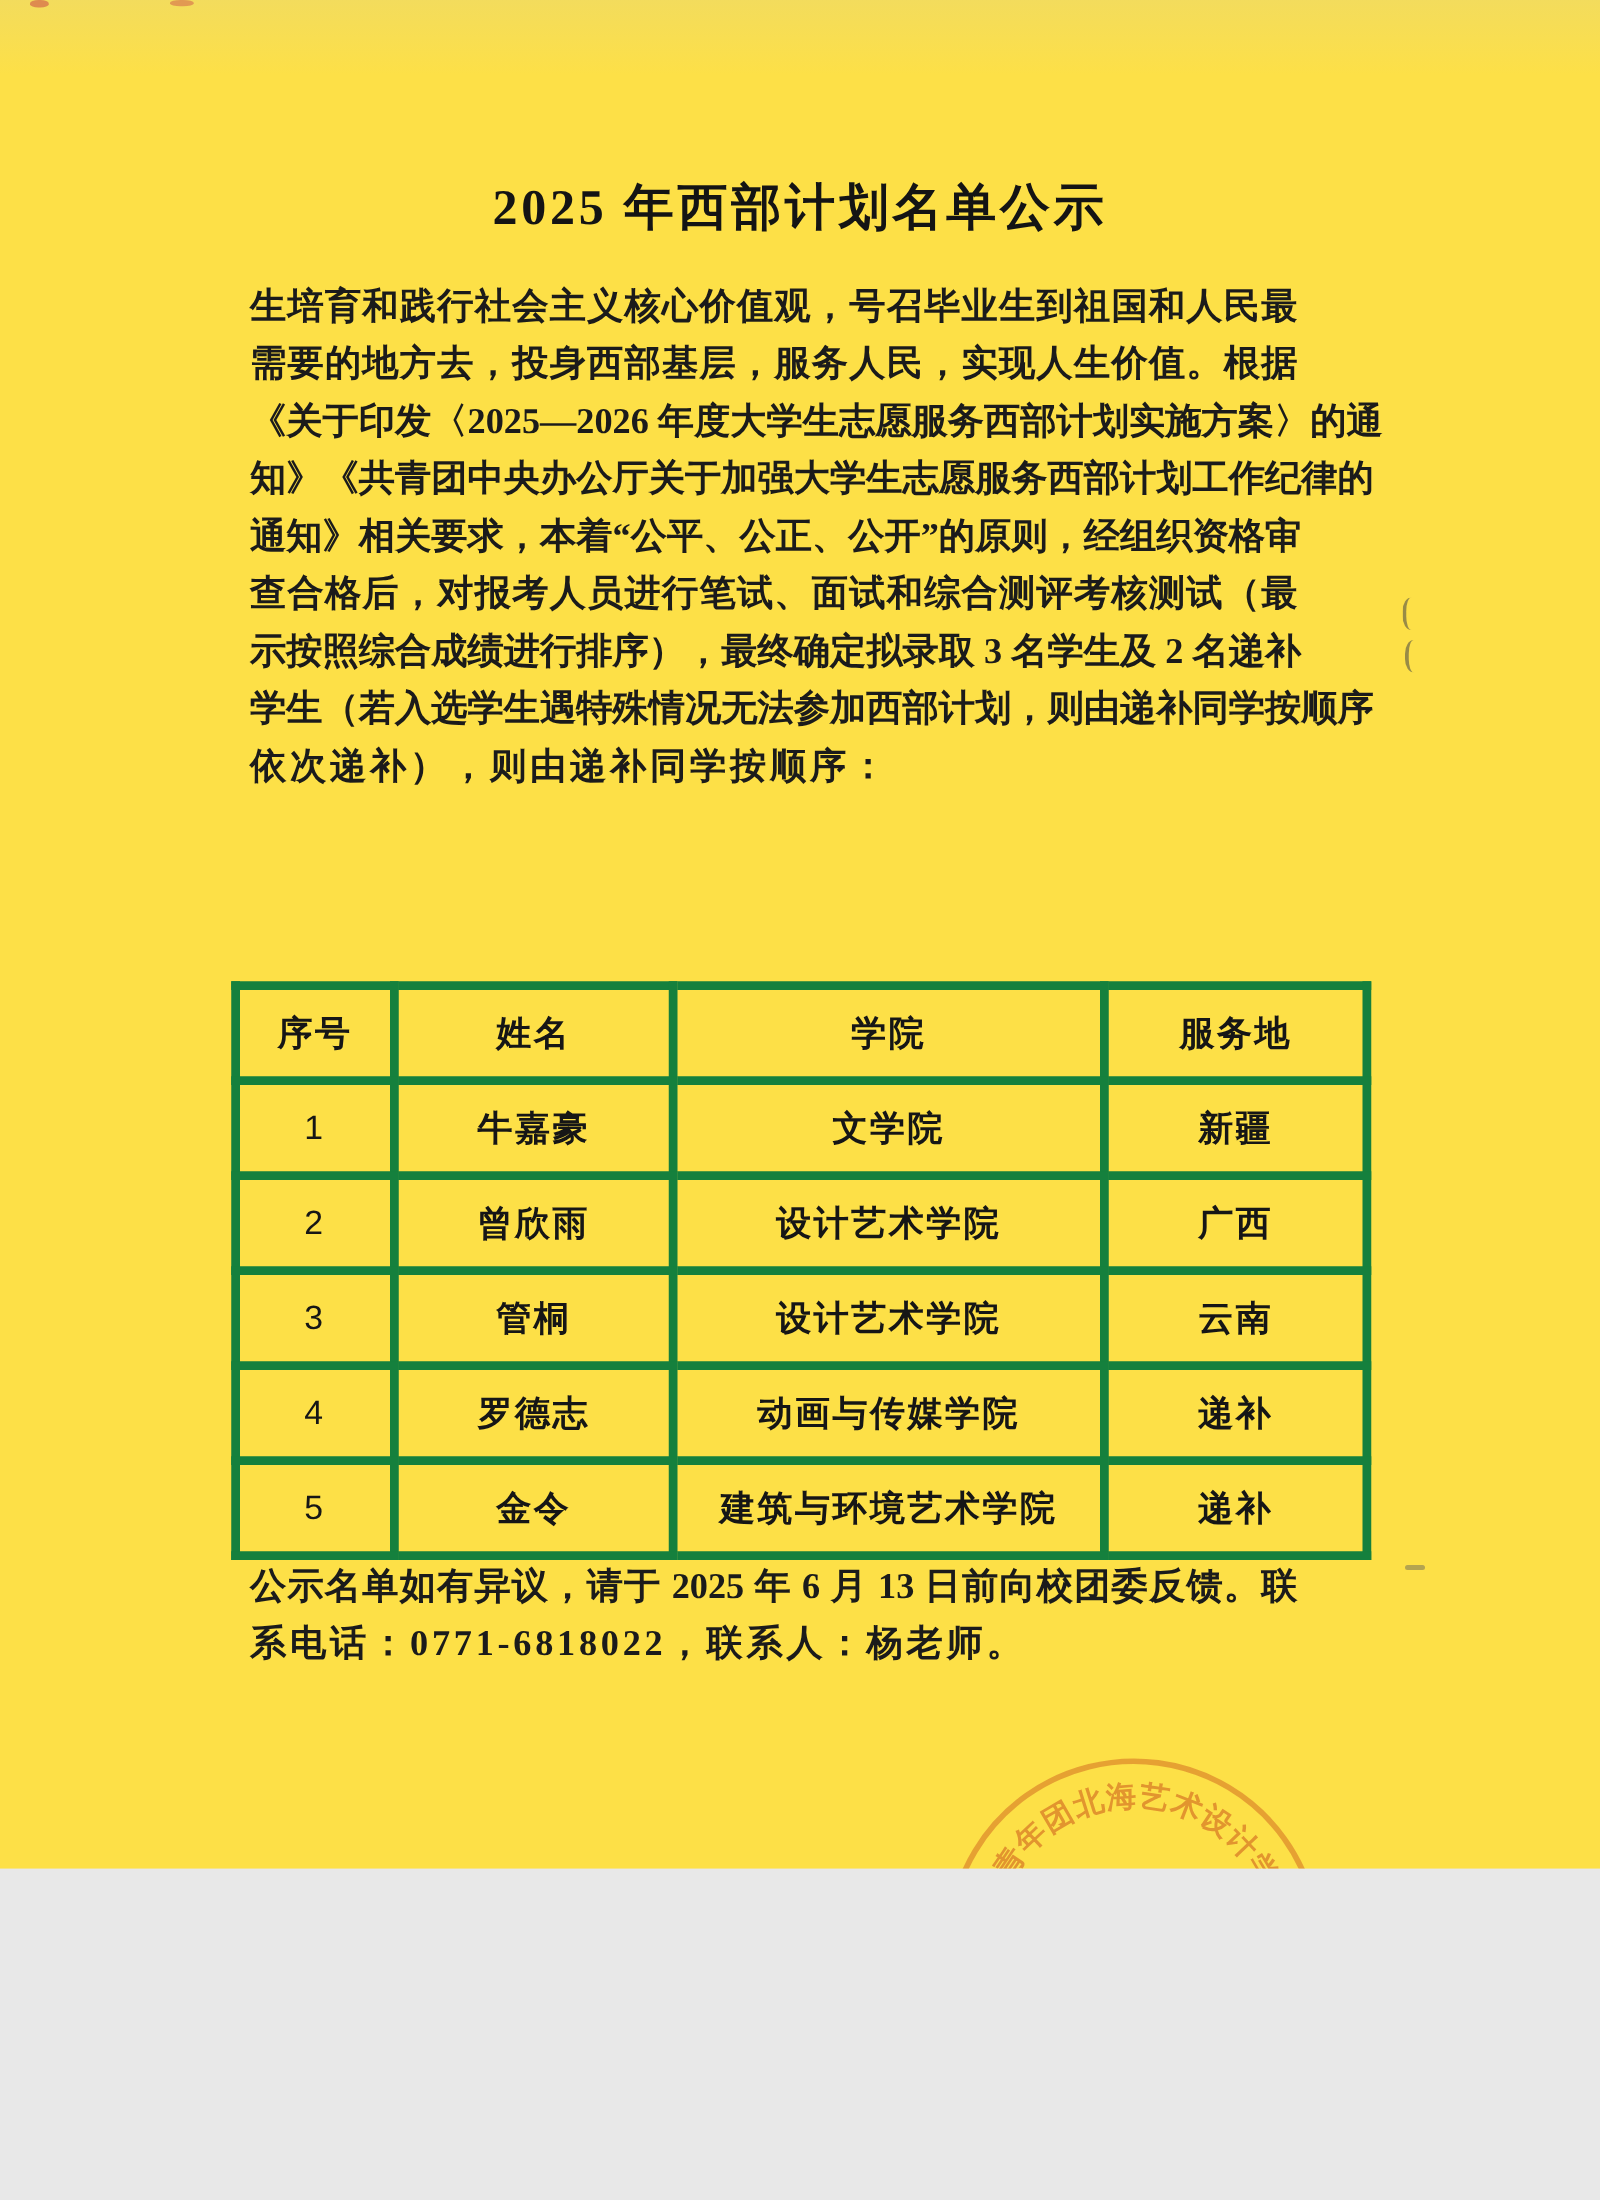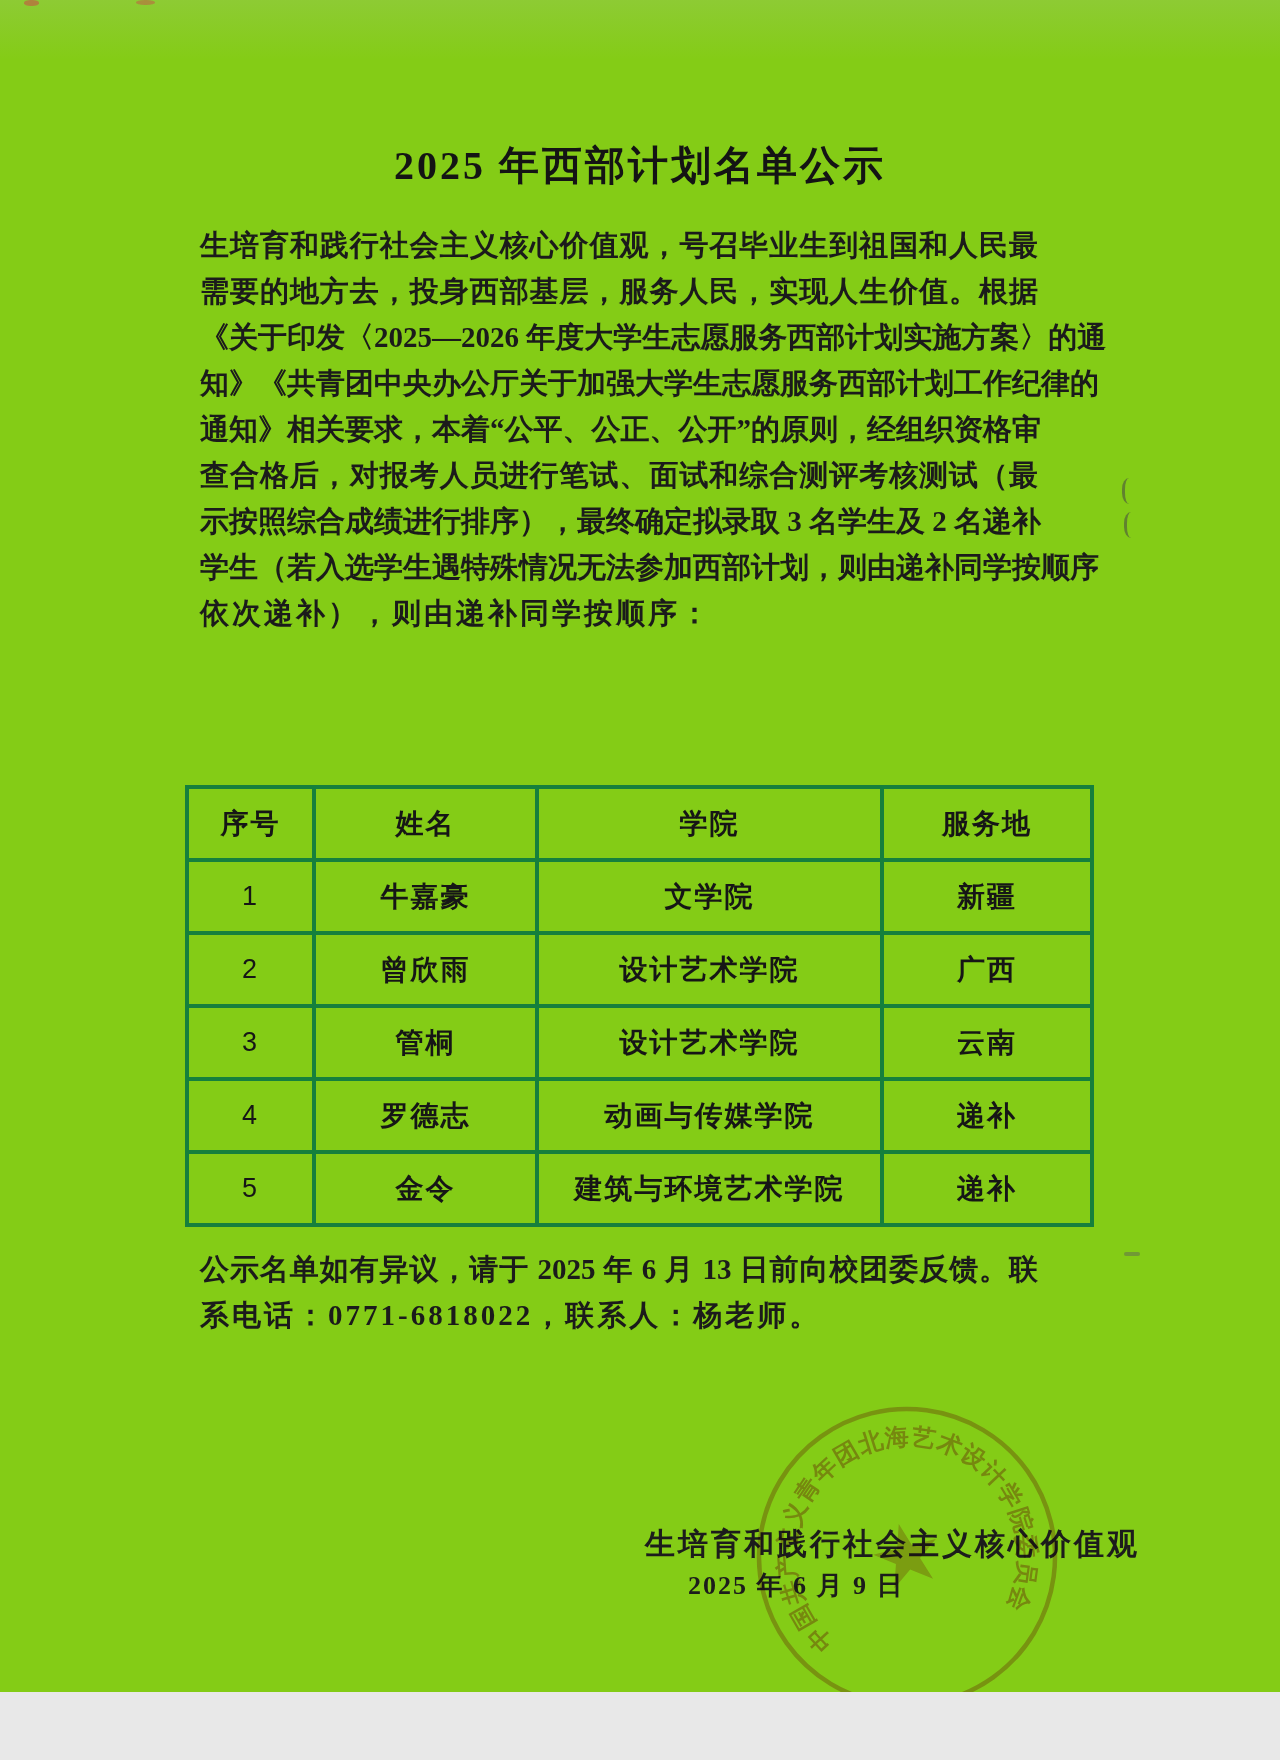--- a/index.html
+++ b/index.html
@@ -1,21 +1,21 @@
 <!DOCTYPE html>
 <html><head>
 <meta charset="utf-8">
 <style>
   html, body { margin: 0; padding: 0; background: #e8e8e8; }
   .page {
     position: relative;
     width: 1280px;
-    height: 1692px;
+    height: 1495px;
     margin: 0 auto;
-    background: #84cc16;
+    background: #fde047;
     overflow: hidden;
     font-family: "Liberation Serif", "DejaVu Serif", serif;
     color: #1c1c1c;
   }
   .page::before {
     content: "";
     position: absolute; left: 0; top: 0; right: 0; height: 60px;
     background: linear-gradient(180deg, rgba(190,198,205,0.16), rgba(190,198,205,0));
     pointer-events: none;
   }
@@ -56,21 +56,21 @@
     position: absolute;
     left: 185px;
     top: 785px;
     width: 905px;
     border-collapse: collapse;
     table-layout: fixed;
     font-size: 28px;
     color: #161616;
   }
   table.roster th, table.roster td {
-    border: 4px solid #15803d;
+    border: 7px solid #15803d;
     height: 67px;
     text-align: center;
     vertical-align: middle;
     padding: 1px;
     letter-spacing: 2px;
   }
   table.roster th { font-weight: 700; }
   td.cell-cn { font-weight: 700; font-family: Liberation Serif, serif; }
   td.cell-num { font-weight: 400; font-family: "Liberation Sans", "DejaVu Sans", sans-serif; font-size: 27px; }
   .col-0 { width: 127px; }

